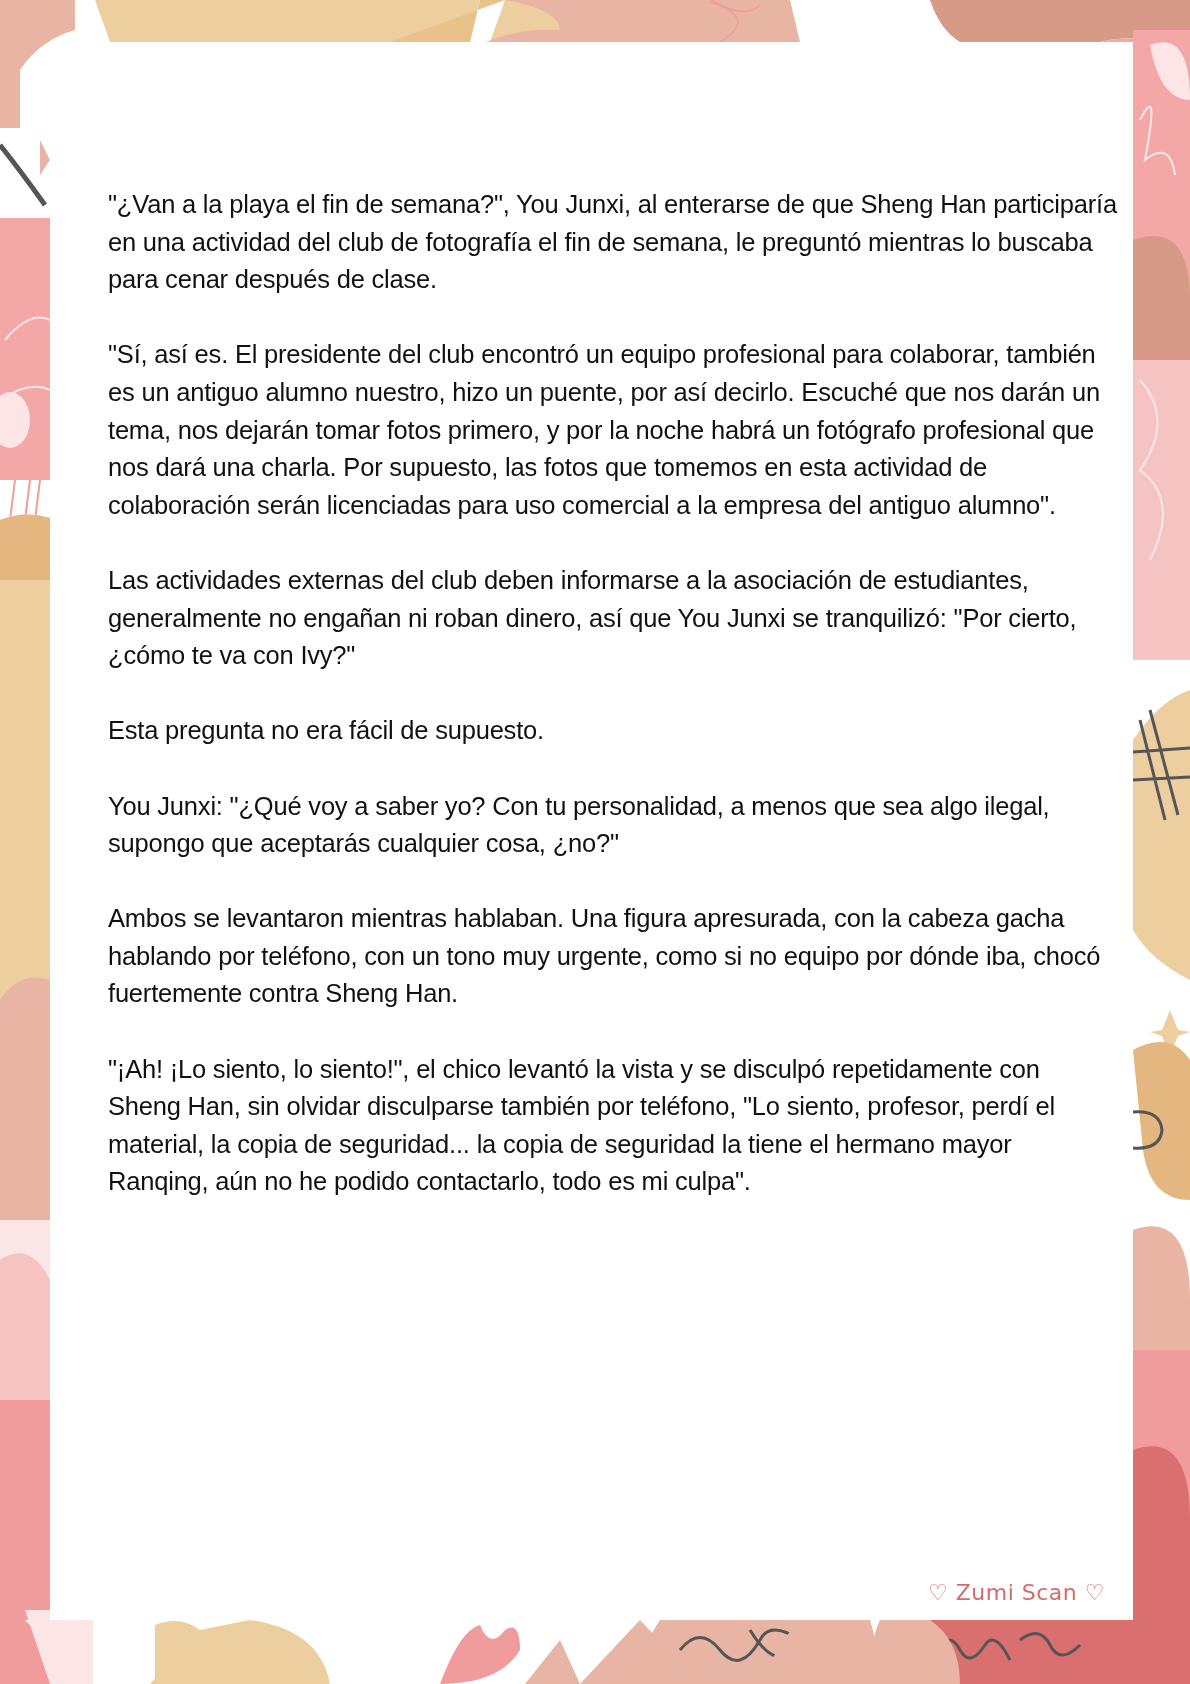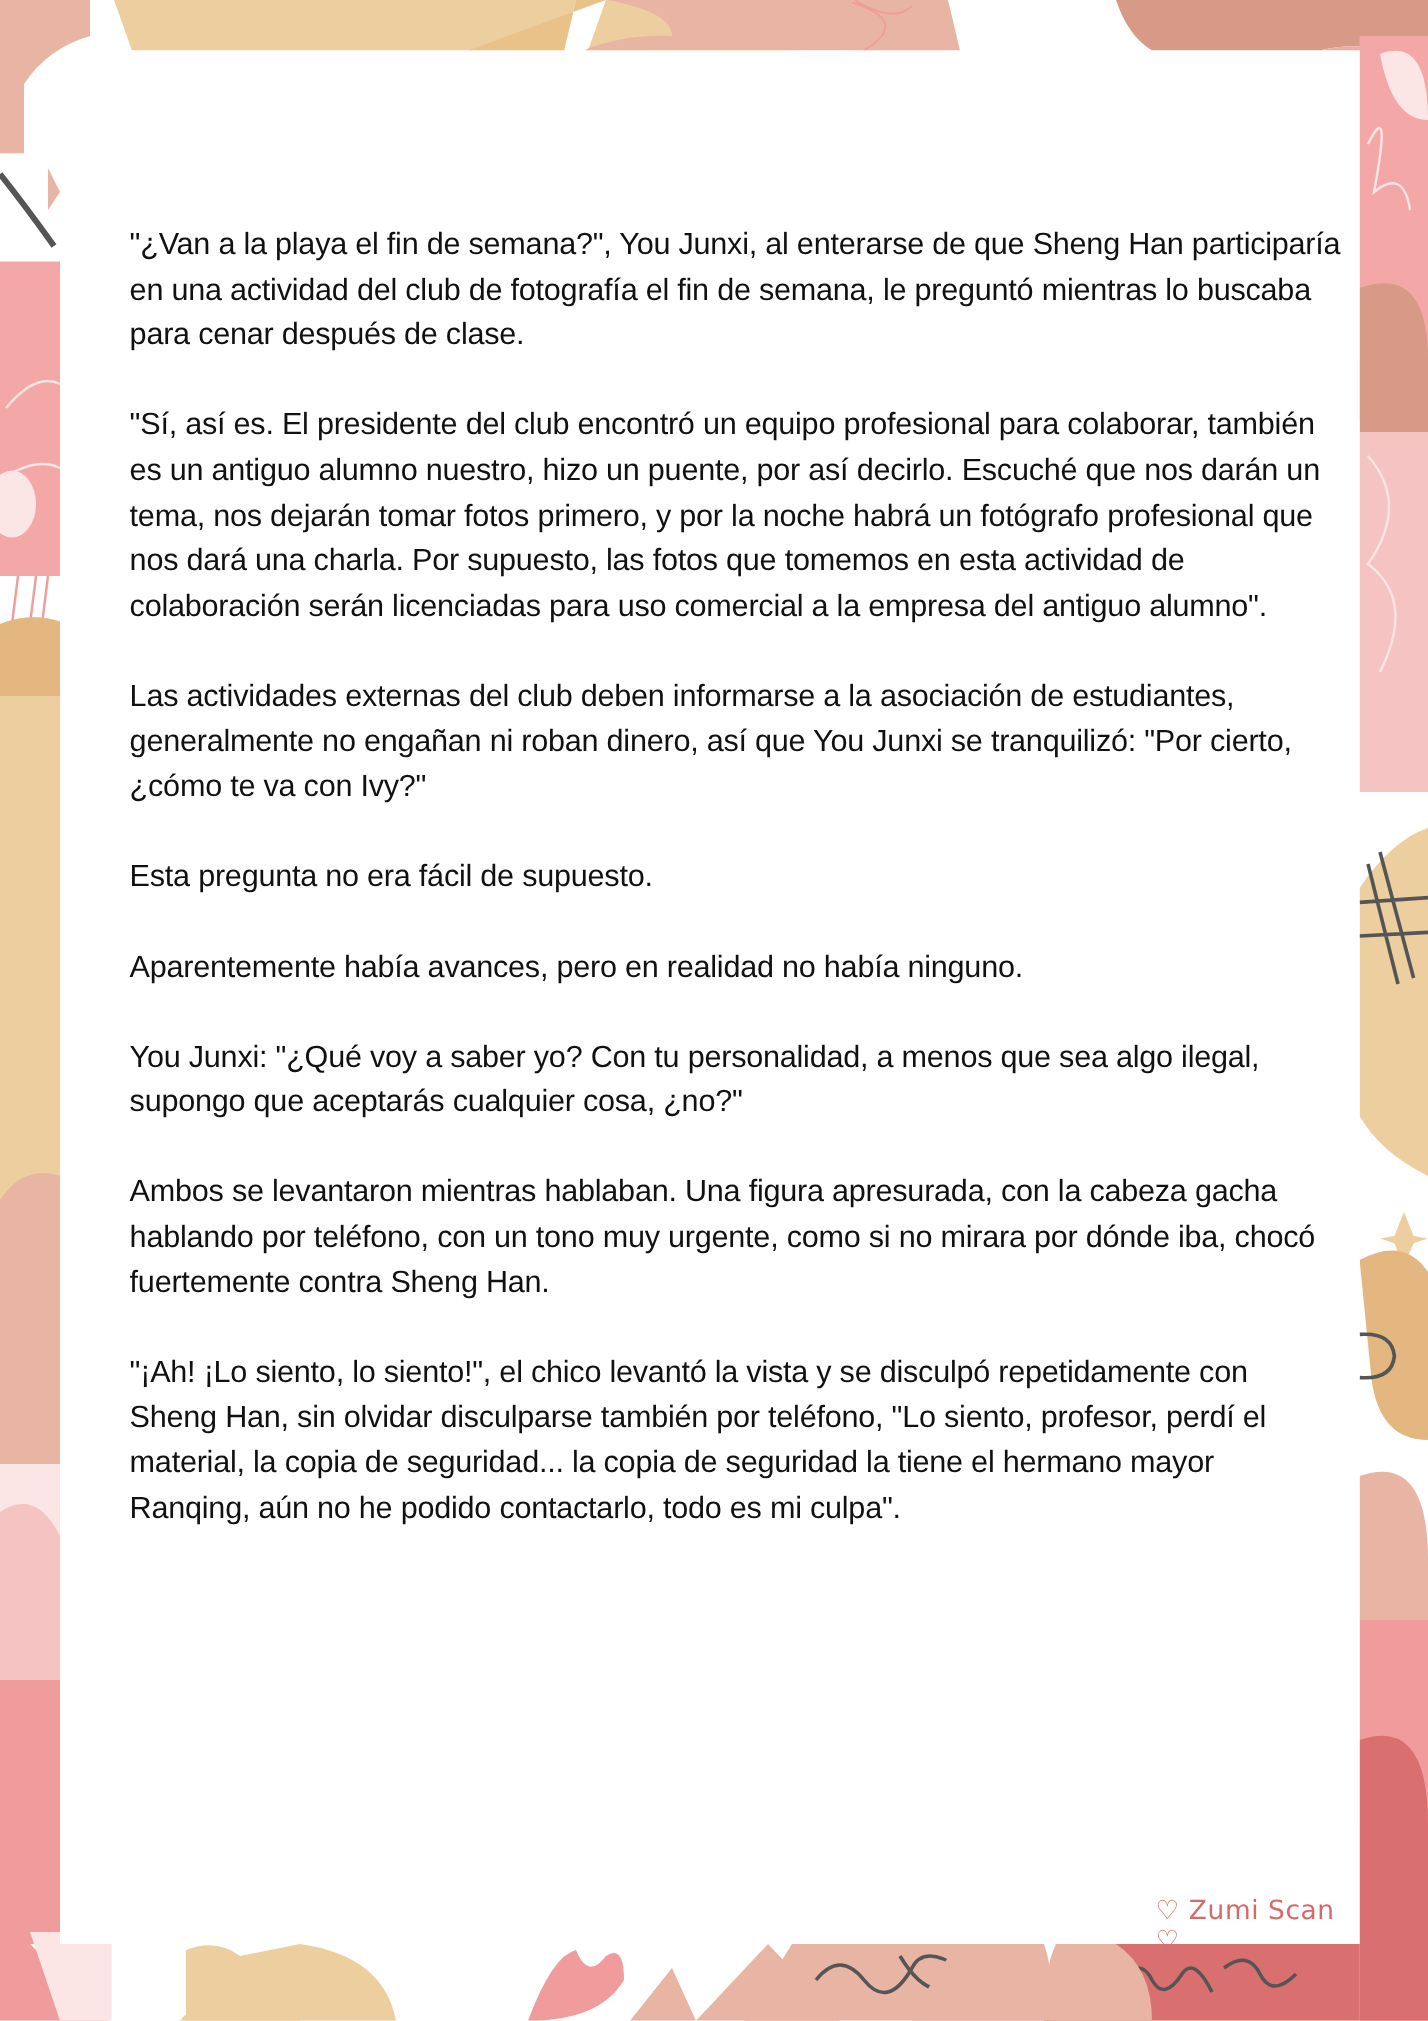--- a/index.html
+++ b/index.html
@@ -16,21 +16,20 @@
   .content {
     position: absolute; left: 58px; top: 144px; width: 1010px;
     color: #111111; font-size: 25.5px; line-height: 37.6px;
     letter-spacing: -0.2px;
   }
   .content p { margin: 0 0 37.6px 0; }
   .signature {
     position: absolute; left: 878px; top: 1538px;
     color: #d46b6b; font-size: 22px; letter-spacing: 0.5px;
     font-family: "DejaVu Sans", sans-serif;
-    margin-left: 35px;
   }
 </style>
 </head>
 <body>
 
 <div class="border-deco">
   <svg width="1190" height="1684" viewBox="0 0 1190 1684">
 
     <path d="M0 0 H75 V30 Q40 40 20 70 V128 H0 Z" fill="#e8b4a4"></path>
     <path d="M95 0 H480 L470 42 H110 Z" fill="#edcf9f"></path>
@@ -92,19 +91,18 @@
     <path d="M870 1684 H960 Q960 1640 930 1620 H880 Q870 1640 870 1684Z" fill="#e8b4a4"></path>
   </svg>
 </div>
 
 <div class="page">
   <div class="content">
     <p>"¿Van a la playa el fin de semana?", You Junxi, al enterarse de que Sheng Han participaría en una actividad del club de fotografía el fin de semana, le preguntó mientras lo buscaba para cenar después de clase.</p>
     <p>"Sí, así es. El presidente del club encontró un equipo profesional para colaborar, también es un antiguo alumno nuestro, hizo un puente, por así decirlo. Escuché que nos darán un tema, nos dejarán tomar fotos primero, y por la noche habrá un fotógrafo profesional que nos dará una charla. Por supuesto, las fotos que tomemos en esta actividad de colaboración serán licenciadas para uso comercial a la empresa del antiguo alumno".</p>
     <p>Las actividades externas del club deben informarse a la asociación de estudiantes, generalmente no engañan ni roban dinero, así que You Junxi se tranquilizó: "Por cierto, ¿cómo te va con Ivy?"</p>
     <p>Esta pregunta no era fácil de supuesto.</p>
-    <p>Aparentemente había avances, pero en realidad no había ninguno.</p>
     <p>You Junxi: "¿Qué voy a saber yo? Con tu personalidad, a menos que sea algo ilegal, supongo que aceptarás cualquier cosa, ¿no?"</p>
-    <p>Ambos se levantaron mientras hablaban. Una figura apresurada, con la cabeza gacha hablando por teléfono, con un tono muy urgente, como si no mirara por dónde iba, chocó fuertemente contra Sheng Han.</p>
+    <p>Ambos se levantaron mientras hablaban. Una figura apresurada, con la cabeza gacha hablando por teléfono, con un tono muy urgente, como si no equipo por dónde iba, chocó fuertemente contra Sheng Han.</p>
     <p>"¡Ah! ¡Lo siento, lo siento!", el chico levantó la vista y se disculpó repetidamente con Sheng Han, sin olvidar disculparse también por teléfono, "Lo siento, profesor, perdí el material, la copia de seguridad... la copia de seguridad la tiene el hermano mayor Ranqing, aún no he podido contactarlo, todo es mi culpa".</p>
   </div>
   <div class="signature">♡ Zumi Scan ♡</div>
 </div>
 
 </body></html>

